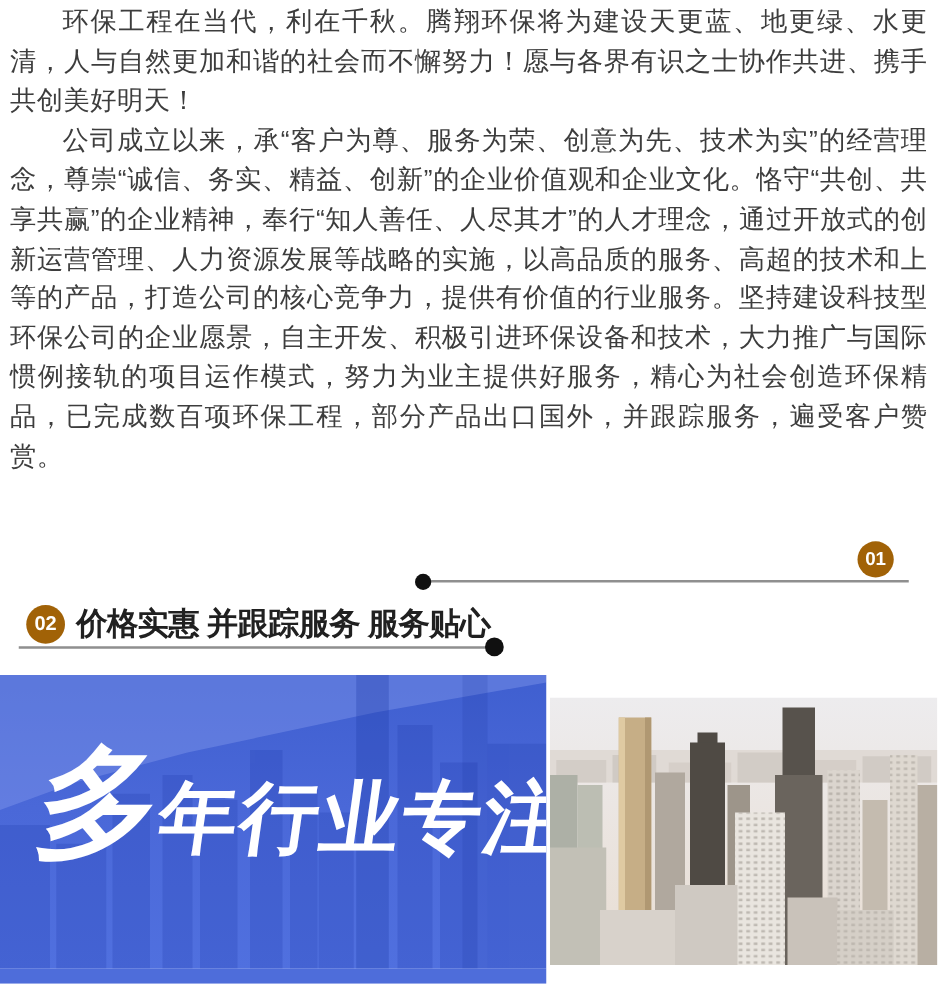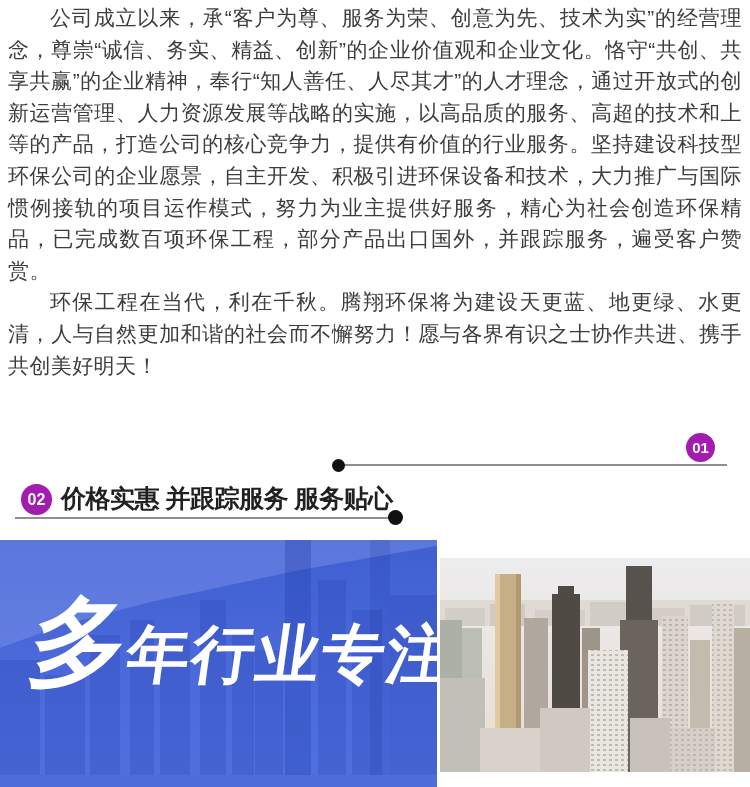--- a/index.html
+++ b/index.html
@@ -17,21 +17,21 @@
   .intro p{margin:0;text-indent:2em;}
   
   .adv{position:absolute;left:0;top:0;width:750px;height:540px;}
   .adv-text{
     position:absolute;font-size:25px;font-weight:700;color:#202020;
     letter-spacing:-0.5px;white-space:nowrap;
   }
   .adv-text.t1{right:78px;top:430px;}
   .adv-text.t2{left:61px;top:482px;}
   .badge{
-    position:absolute;border-radius:50%;background:#a21caf;color:#ffffff;
+    position:absolute;border-radius:50%;background:#a16207;color:#ffffff;
     display:flex;align-items:center;justify-content:center;
     font-weight:800;
   }
   .badge.b1{left:686px;top:433px;width:29px;height:29px;font-size:15px;}
   .badge.b2{left:21px;top:484px;width:31px;height:31px;font-size:16px;}
   .rule{position:absolute;height:2px;background:#8f8f8f;}
   .rule.r1{left:339px;top:464px;width:388px;}
   .rule.r2{left:15px;top:517px;width:376px;}
   .dot{position:absolute;border-radius:50%;background:#101010;}
   .dot.d1{left:332px;top:459px;width:13px;height:13px;}
@@ -55,22 +55,22 @@
   }
   .banner-strip{
     position:absolute;left:0;top:235px;width:437px;height:12px;background:#4e6dda;
   }
   .banner-photo{position:absolute;left:440px;top:18px;width:310px;height:214px;}
 </style>
 </head>
 <body>
 
 <div class="intro">
+  <p>环保工程在当代，利在千秋。腾翔环保将为建设天更蓝、地更绿、水更清，人与自然更加和谐的社会而不懈努力！愿与各界有识之士协作共进、携手共创美好明天！</p>
   <p>公司成立以来，承“客户为尊、服务为荣、创意为先、技术为实”的经营理念，尊崇“诚信、务实、精益、创新”的企业价值观和企业文化。恪守“共创、共享共赢”的企业精神，奉行“知人善任、人尽其才”的人才理念，通过开放式的创新运营管理、人力资源发展等战略的实施，以高品质的服务、高超的技术和上等的产品，打造公司的核心竞争力，提供有价值的行业服务。坚持建设科技型环保公司的企业愿景，自主开发、积极引进环保设备和技术，大力推广与国际惯例接轨的项目运作模式，努力为业主提供好服务，精心为社会创造环保精品，已完成数百项环保工程，部分产品出口国外，并跟踪服务，遍受客户赞赏。</p>
-  <p>环保工程在当代，利在千秋。腾翔环保将为建设天更蓝、地更绿、水更清，人与自然更加和谐的社会而不懈努力！愿与各界有识之士协作共进、携手共创美好明天！</p>
 </div>
 
 <div class="adv">
   <span class="badge b1">01</span>
   <span class="rule r1"></span>
   <span class="dot d1"></span>
 
   <span class="badge b2">02</span>
   <span class="adv-text t2">价格实惠 并跟踪服务 服务贴心</span>
   <span class="rule r2"></span>

